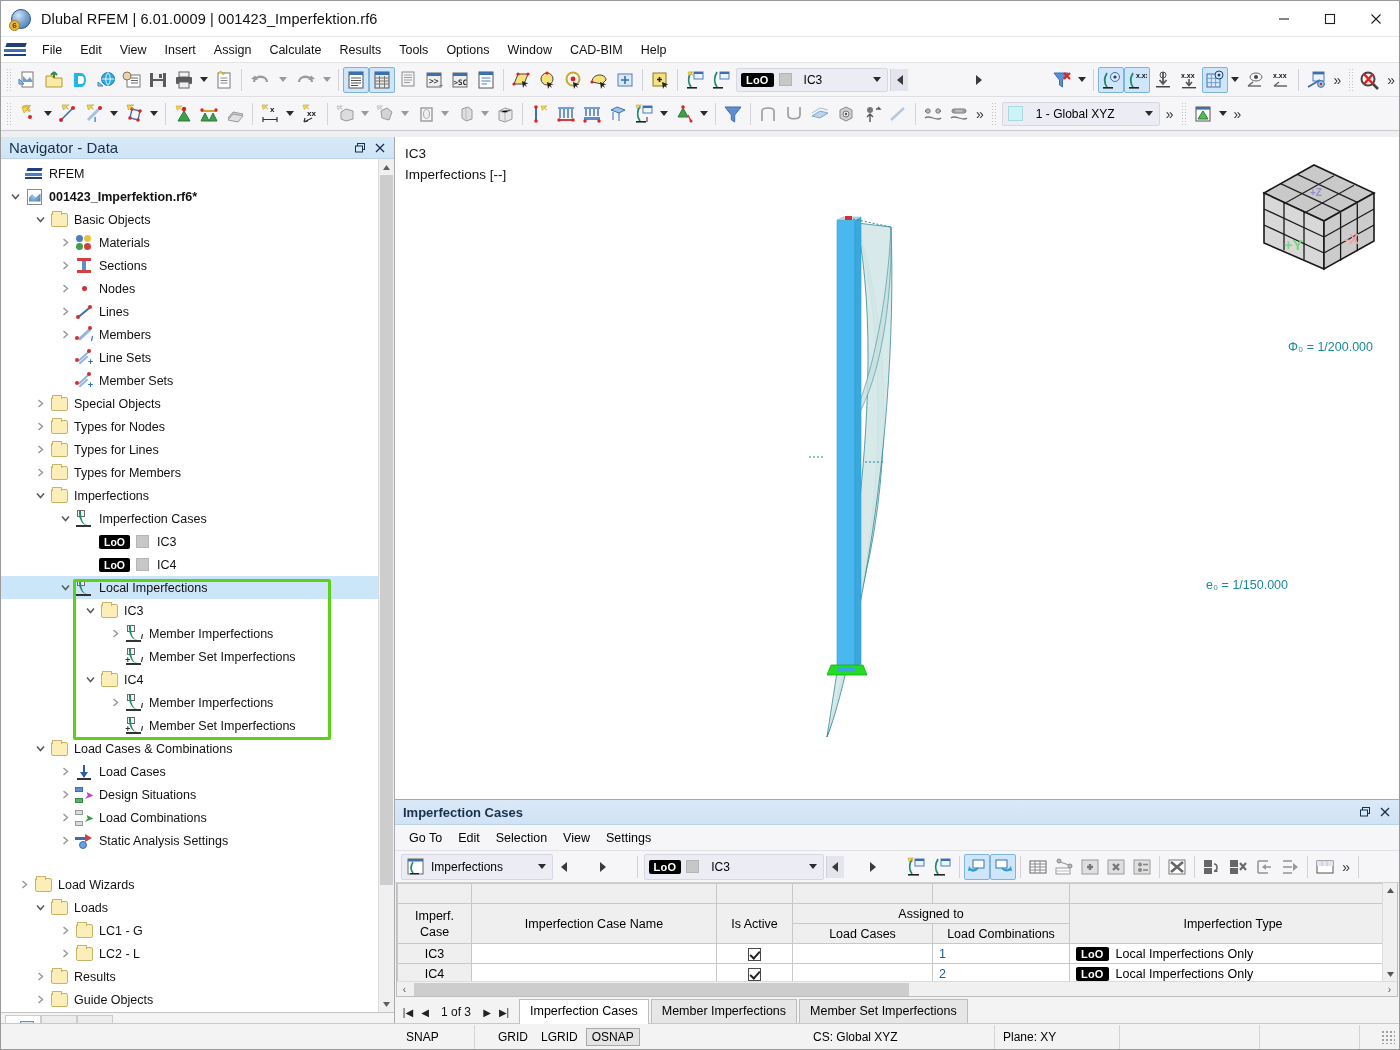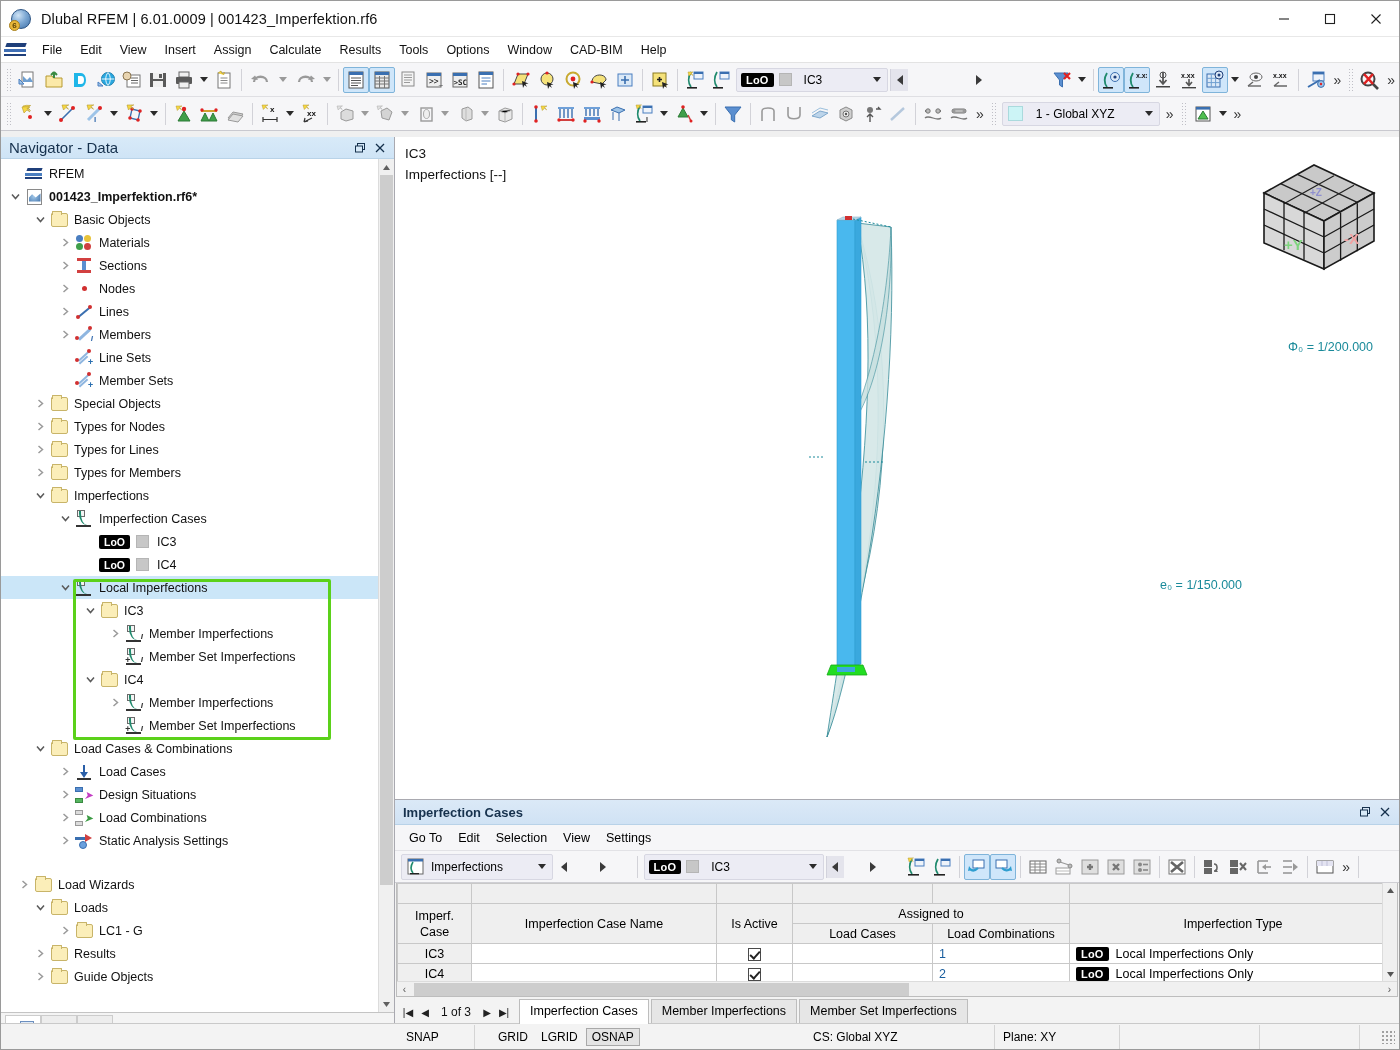--- a/index.html
+++ b/index.html
@@ -1306,20 +1306,31 @@
               <span class="texp">
                 <svg width="11" height="11" viewBox="0 0 11 11">
                   <path d="M3.5 2 L7.5 5.5 L3.5 9" fill="none" stroke="#9a9a9a" stroke-width="1.5"></path>
                 </svg>
               </span>
               <span class="ticon">
                 <span class="ico-folder"></span>
               </span>
               <span class="tlabel">LC1 - G</span>
             </div>
+            <div class="trow" style="padding-left: 56px;">
+              <span class="texp">
+                <svg width="11" height="11" viewBox="0 0 11 11">
+                  <path d="M3.5 2 L7.5 5.5 L3.5 9" fill="none" stroke="#9a9a9a" stroke-width="1.5"></path>
+                </svg>
+              </span>
+              <span class="ticon">
+                <span class="ico-folder"></span>
+              </span>
+              <span class="tlabel">LC2 - L</span>
+            </div>
             <div class="trow" style="padding-left: 31px;">
               <span class="texp">
                 <svg width="11" height="11" viewBox="0 0 11 11">
                   <path d="M3.5 2 L7.5 5.5 L3.5 9" fill="none" stroke="#9a9a9a" stroke-width="1.5"></path>
                 </svg>
               </span>
               <span class="ticon">
                 <span class="ico-folder"></span>
               </span>
               <span class="tlabel">Results</span>
@@ -1400,21 +1411,21 @@
 
           <polygon points="436,528 468,528 472,538 432,538" fill="#22dd22" stroke="#18aa18" stroke-width="0.8"></polygon>
           <polygon points="442,530 460,530 460,535 442,535" fill="#3aa8de"></polygon>
 
           <path d="M458 82 L 496 90" stroke="#1a8a9a" stroke-width="1" stroke-dasharray="2,2" fill="none"></path>
           <path d="M414 320 L 430 320" stroke="#1a8a9a" stroke-width="1" stroke-dasharray="2,2" fill="none"></path>
           <path d="M470 325 L 490 325" stroke="#1a8a9a" stroke-width="1" stroke-dasharray="2,2" fill="none"></path>
         </svg>
 
         <div style="position:absolute;left:893px;top:203px;color:#1a8a9a;font-size:12.5px;white-space:nowrap;">Φ₀ =  1/200.000</div>
-        <div style="position:absolute;left:765px;top:441px;color:#1a8a9a;font-size:12.5px;white-space:nowrap;">e₀ =  1/150.000</div>
+        <div style="position:absolute;left:811px;top:441px;color:#1a8a9a;font-size:12.5px;white-space:nowrap;">e₀ =  1/150.000</div>
 
         <div class="cube">
           <svg width="145" height="130" viewBox="0 0 145 130">
 
             <polygon points="18,42 68,14 128,42 78,70" fill="#c9c9c9" stroke="#1a1a1a" stroke-width="1.6"></polygon>
 
             <polygon points="18,42 78,70 78,118 18,92" fill="#d8d8d8" stroke="#1a1a1a" stroke-width="1.6"></polygon>
 
             <polygon points="78,70 128,42 128,90 78,118" fill="#cccccc" stroke="#1a1a1a" stroke-width="1.6"></polygon>
 

